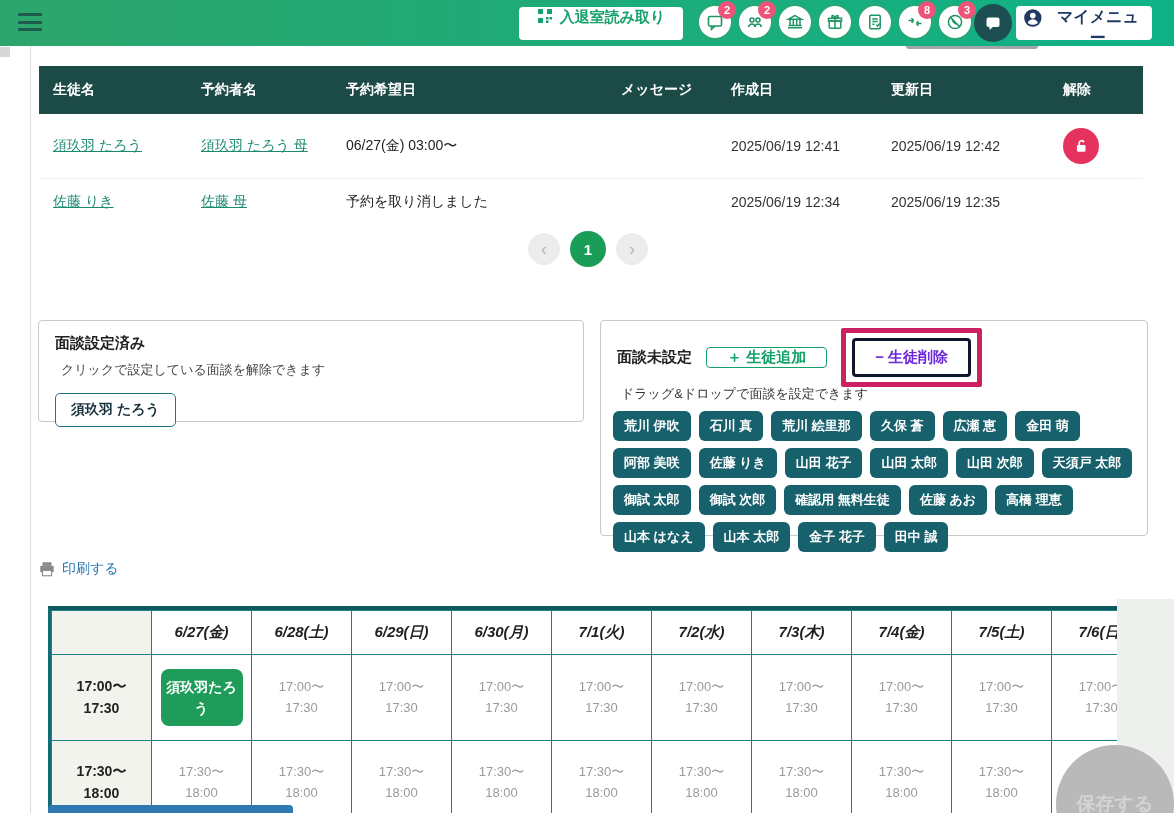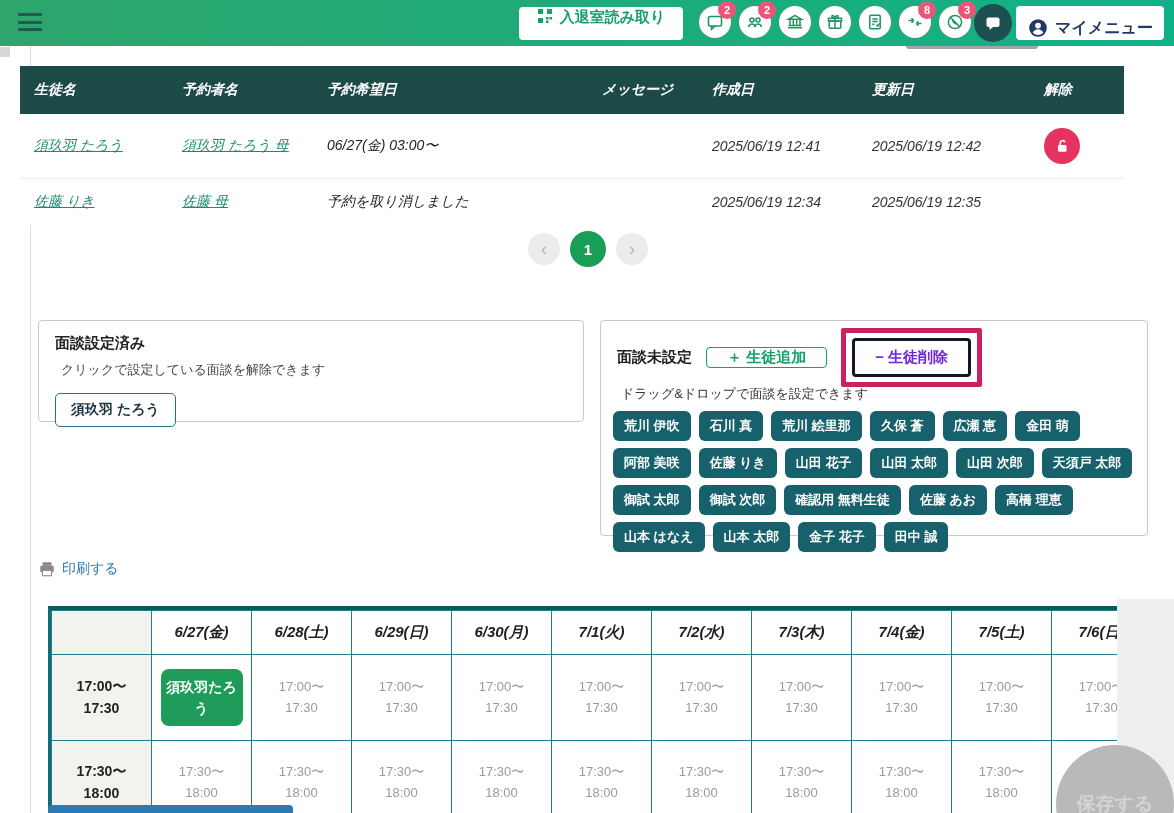--- a/index.html
+++ b/index.html
@@ -14,28 +14,28 @@
   .hamburger span{display:block;height:3px;background:#1f5b4c;border-radius:1px;}
   .qr-btn{position:absolute;left:519px;top:7px;width:164px;height:33px;background:#fff;border:none;border-radius:4px;
     display:flex;justify-content:center;gap:7px;color:#16a06c;font-weight:bold;font-size:15px;cursor:pointer;}
   .icon-row{position:absolute;left:697px;top:4px;display:flex;gap:4px;}
   .circle-icon{position:relative;width:36px;height:36px;border-radius:50%;background:#fff;border:2px solid #29a873;
     box-sizing:border-box;display:flex;align-items:center;justify-content:center;cursor:pointer;}
   .badge{position:absolute;top:-5px;right:-5px;width:18px;height:18px;border-radius:50%;background:#ee5378;color:#fff;
     font-size:11px;font-weight:bold;display:flex;align-items:center;justify-content:center;}
   .dark-circle{position:absolute;left:974px;top:4px;width:38px;height:38px;border-radius:50%;background:#1d4f52;
     display:flex;align-items:center;justify-content:center;cursor:pointer;}
-  .mymenu-btn{position:absolute;left:1016px;top:6px;width:148px;height:34px;background:#fff;border:none;border-radius:4px;
-    display:flex;align-items:flex-end;justify-content:center;gap:6px;color:#223a63;font-weight:bold;font-size:16px;cursor:pointer;}
+  .mymenu-btn{position:absolute;left:1016px;top:6px;width:136px;height:34px;background:#fff;border:none;border-radius:4px;
+    display:flex;align-items:flex-start;justify-content:center;gap:6px;color:#223a63;font-weight:bold;font-size:16px;cursor:pointer;}
   .menu-edge{position:absolute;left:906px;top:41px;width:132px;height:8px;background:#a2a6a8;border-radius:0 0 3px 3px;z-index:9;}
   
   .gutter-line{position:absolute;left:30px;top:46px;width:1px;height:767px;background:#ddd;}
   .scroll-corner{position:absolute;left:0;top:47px;width:10px;height:10px;background:#d7d7d7;}
   
-  .res-table{position:absolute;left:20px;top:66px;width:1104px;border-collapse:collapse;table-layout:fixed;font-style:italic;}
+  .res-table{position:absolute;left:39px;top:66px;width:1104px;border-collapse:collapse;table-layout:fixed;}
   .res-table th{background:#1c4a46;color:#fff;font-size:14px;font-weight:bold;text-align:left;padding:15px 14px;}
   .res-table td{padding:14px;font-size:14px;vertical-align:middle;background:#fff;}
   .res-table tr.r2 td{border-top:1px solid #f0f0f0;}
   a.tlink{color:#1b8a71;text-decoration:underline;font-size:14px;cursor:pointer;}
   .date-cell{font-size:12px;color:#333;}
   .unlock-btn{width:36px;height:36px;border-radius:50%;background:#e5325e;border:none;display:flex;align-items:center;justify-content:center;cursor:pointer;}
   
   .pagination{position:absolute;left:36px;top:231px;width:1104px;display:flex;justify-content:center;align-items:center;gap:10px;}
   .page-nav{width:32px;height:32px;border-radius:50%;background:#ececec;color:#b5b5b5;font-size:18px;display:flex;align-items:center;justify-content:center;cursor:pointer;}
   .page-cur{width:36px;height:36px;border-radius:50%;background:#1a9e57;color:#fff;font-size:15px;font-weight:bold;display:flex;align-items:center;justify-content:center;cursor:pointer;}

